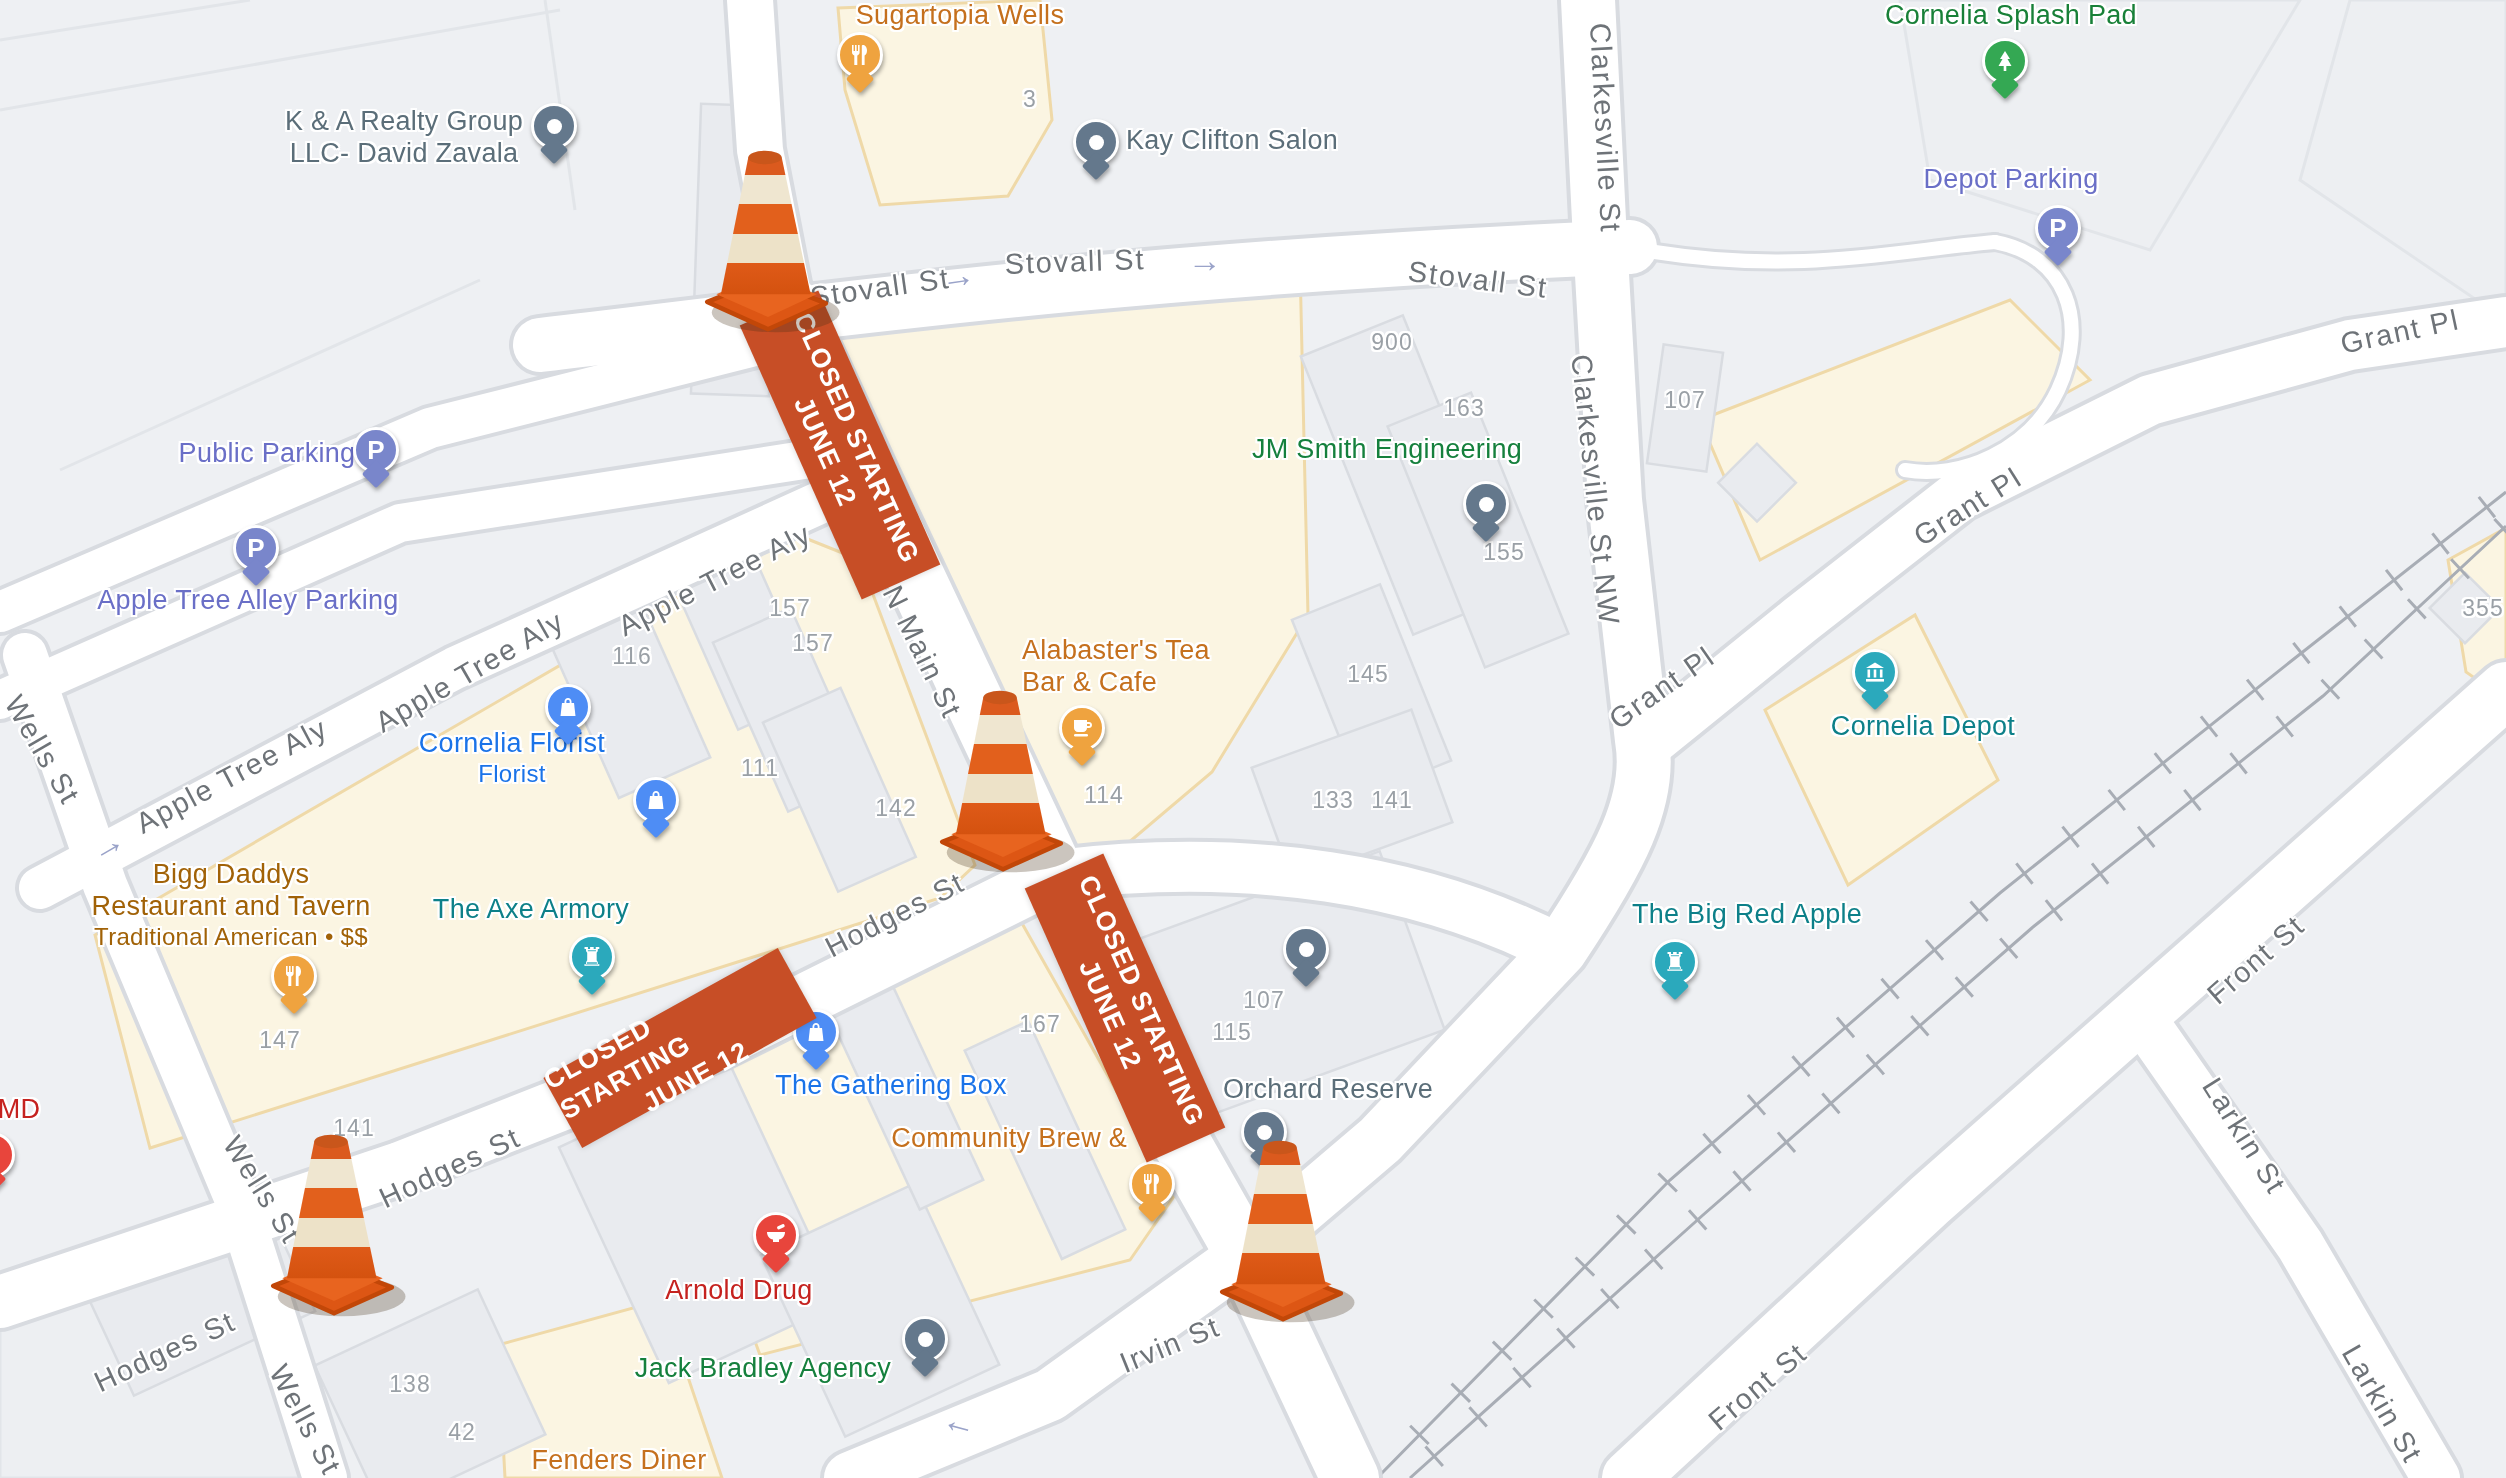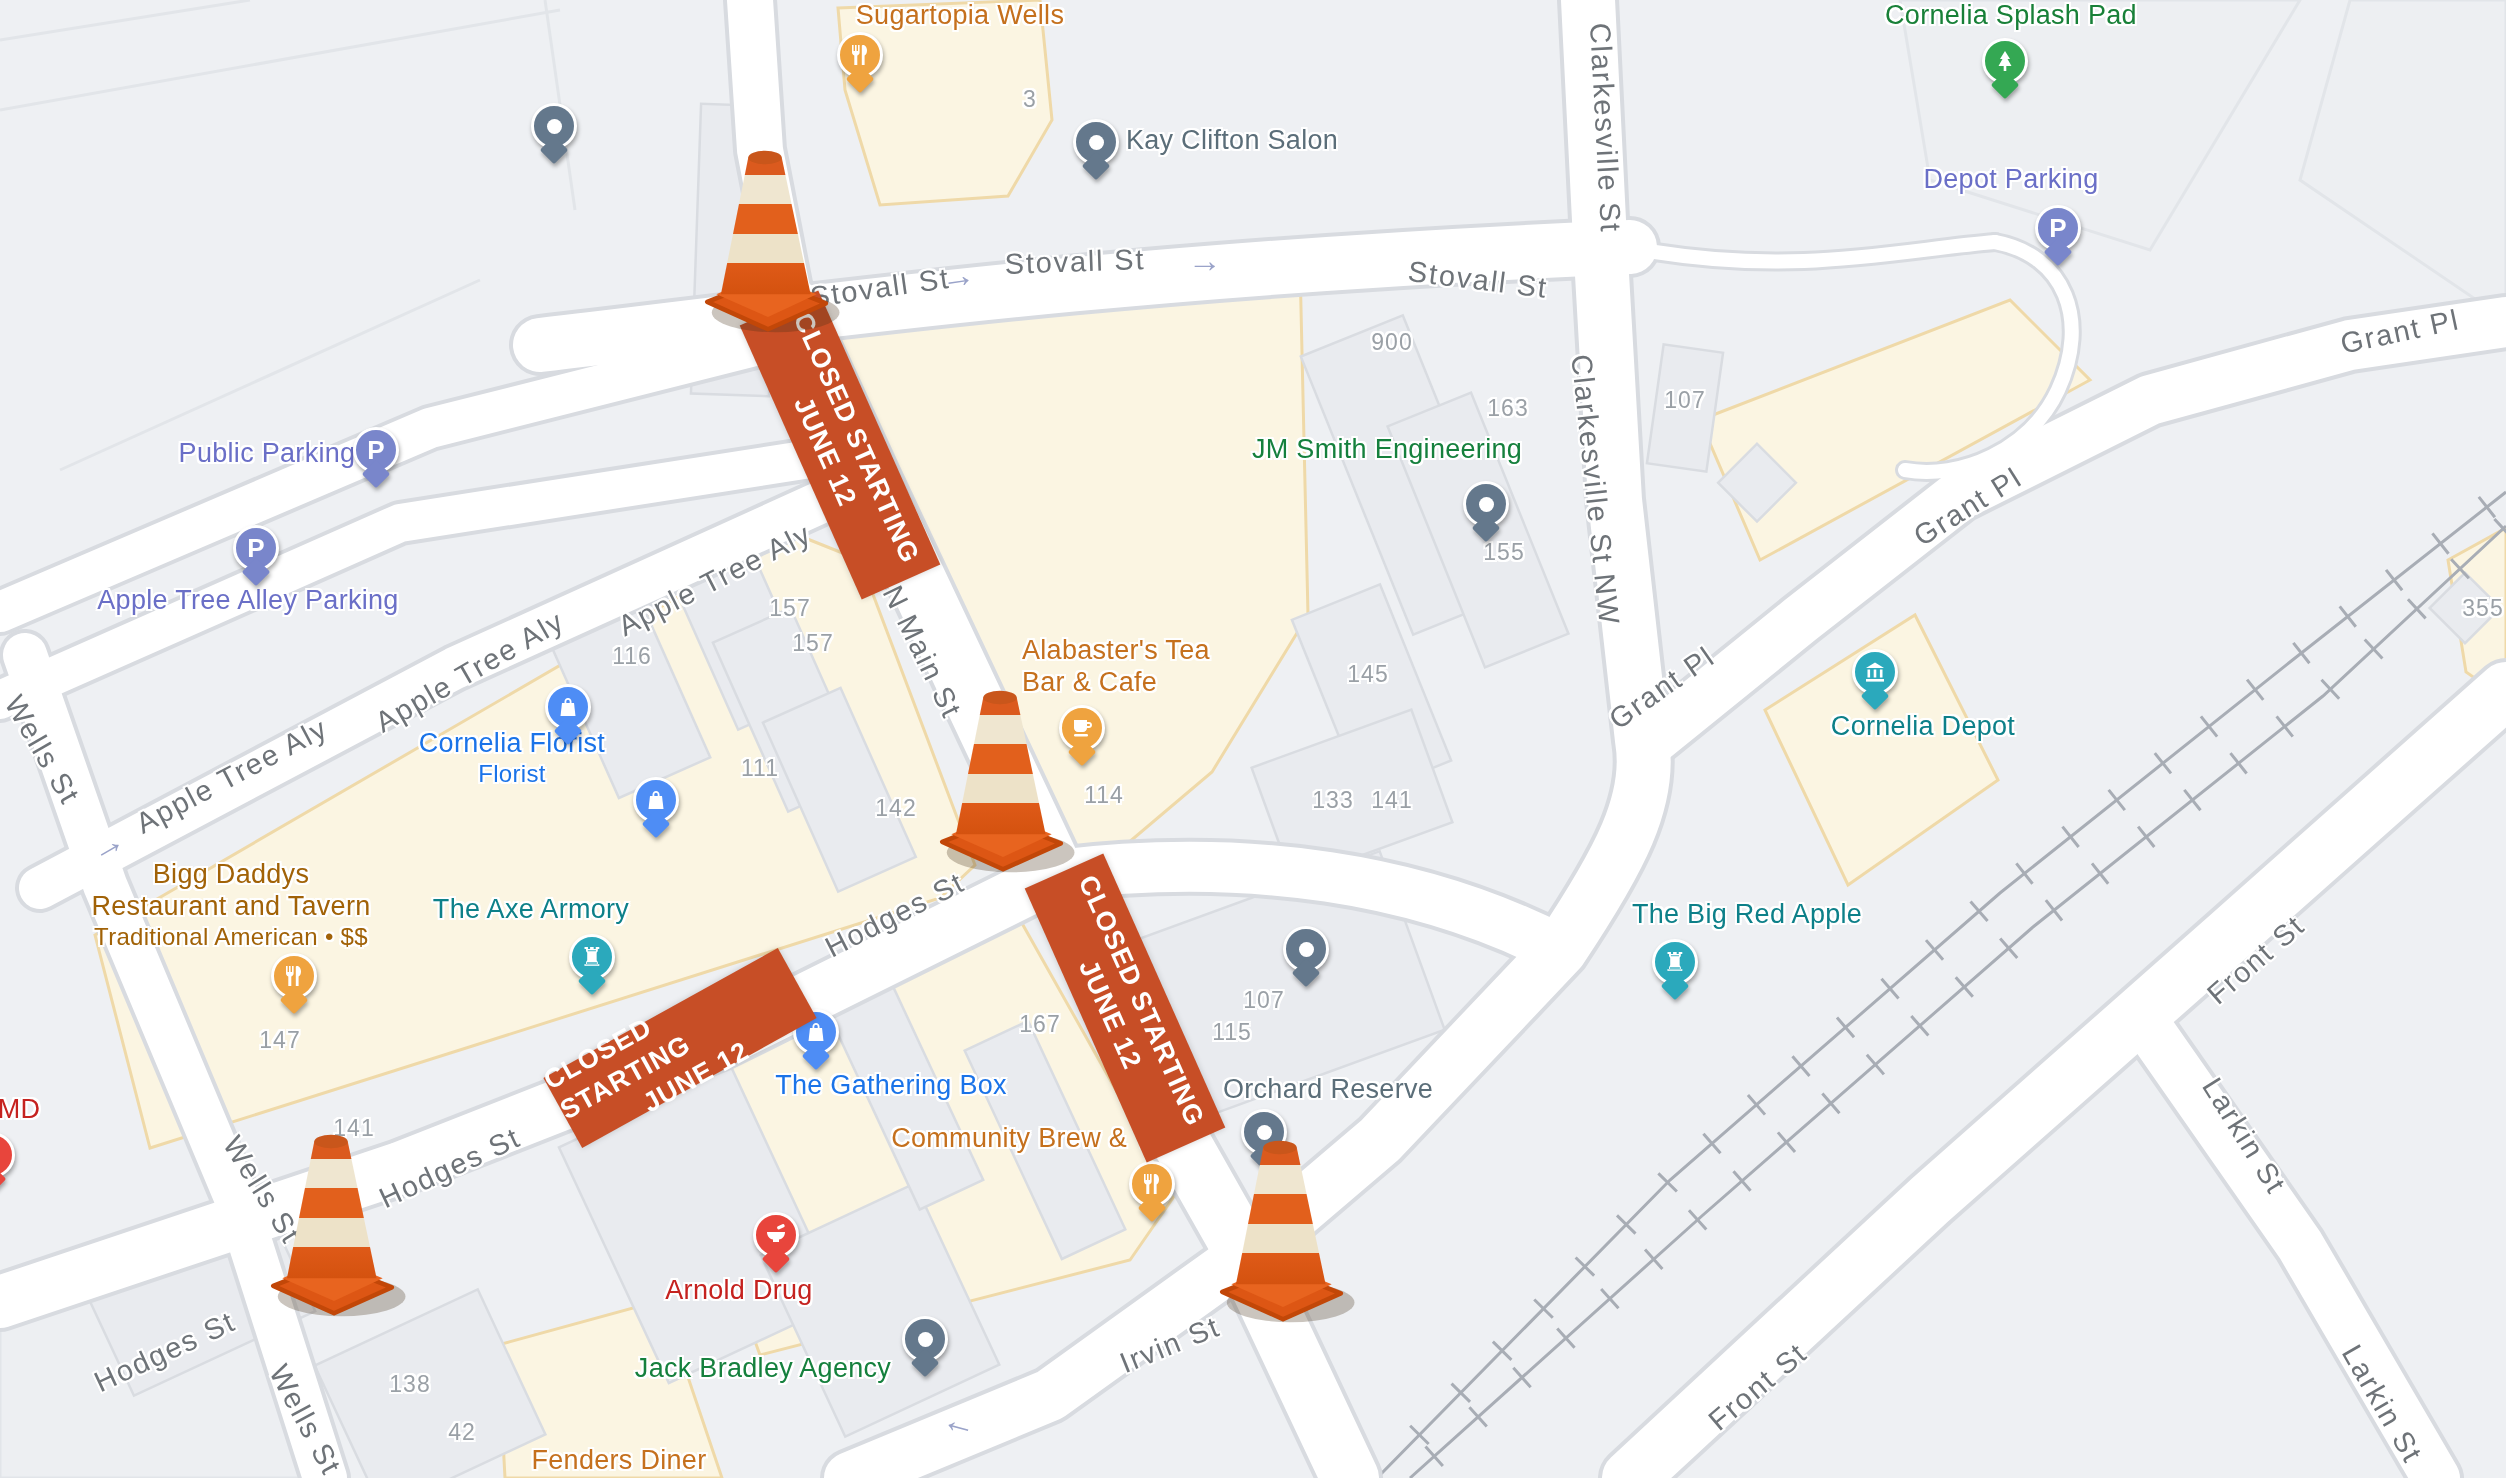--- a/index.html
+++ b/index.html
@@ -180,21 +180,21 @@
         <path d="M2150,1030 L2300,1245 L2436,1478" stroke-width="48"></path>
         <path d="M1630,1478 L1930,1200 L2230,935 L2506,690" stroke-width="56"></path>
         <path d="M1655,252 C1800,275 1900,250 1995,242" stroke-width="14"></path>
         <path d="M1995,242 C2065,255 2090,320 2058,390 C2030,450 1960,480 1905,470" stroke-width="14"></path>
       </g>
     </g>
   </svg>
 
   <div class="lbl num" style="left:1030px;top:99px">3</div>
   <div class="lbl num" style="left:1392px;top:342px">900</div>
-  <div class="lbl num" style="left:1508px;top:408px">163</div>
+  <div class="lbl num" style="left:1464px;top:408px">163</div>
   <div class="lbl num" style="left:1685px;top:400px">107</div>
   <div class="lbl num" style="left:2483px;top:608px">355</div>
   <div class="lbl num" style="left:790px;top:608px">157</div>
   <div class="lbl num" style="left:813px;top:643px">157</div>
   <div class="lbl num" style="left:632px;top:656px">116</div>
   <div class="lbl num" style="left:760px;top:768px">111</div>
   <div class="lbl num" style="left:896px;top:808px">142</div>
   <div class="lbl num" style="left:1104px;top:795px">114</div>
   <div class="lbl num" style="left:1368px;top:674px">145</div>
   <div class="lbl num" style="left:1333px;top:800px">133</div>
@@ -229,20 +229,24 @@
   <div class="lbl street" style="left:2400px;top:332px;--r:-12deg">Grant Pl</div>
   <div class="lbl street" style="left:1968px;top:507px;--r:-32deg">Grant Pl</div>
   <div class="lbl street" style="left:1662px;top:688px;--r:-35deg">Grant Pl</div>
   <div class="lbl street" style="left:1170px;top:1345px;--r:-22deg">Irvin St</div>
   <div class="lbl arrow" style="left:960px;top:1422px;--r:15deg">←</div>
   <div class="lbl street" style="left:2256px;top:960px;--r:-41deg">Front St</div>
   <div class="lbl street" style="left:1758px;top:1387px;--r:-40deg">Front St</div>
   <div class="lbl street" style="left:2244px;top:1136px;--r:58deg">Larkin St</div>
   <div class="lbl street" style="left:2382px;top:1404px;--r:60deg">Larkin St</div>
 
+  <div class="lbl poi" style="left:404px;top:138px;color:#5b6e79">
+    <div>K &amp; A Realty Group</div>
+    <div>LLC- David Zavala</div>
+  </div>
   <div class="lbl poi" style="left:960px;top:16px;color:#c5701d">Sugartopia Wells</div>
   <div class="lbl poi" style="left:1232px;top:141px;color:#5b6e79">Kay Clifton Salon</div>
   <div class="lbl poi" style="left:2011px;top:16px;color:#188038">Cornelia Splash Pad</div>
   <div class="lbl poi" style="left:2011px;top:180px;color:#6a6fc7">Depot Parking</div>
   <div class="lbl poi" style="left:267px;top:454px;color:#6a6fc7">Public Parking</div>
   <div class="lbl poi" style="left:248px;top:601px;color:#6a6fc7">Apple Tree Alley Parking</div>
   <div class="lbl poi" style="left:1387px;top:450px;color:#15803d">JM Smith Engineering</div>
   <div class="lbl poi poi-left" style="left:1022px;top:667px;color:#c5701d">
     <div>Alabaster's Tea</div>
     <div>Bar &amp; Cafe</div>

